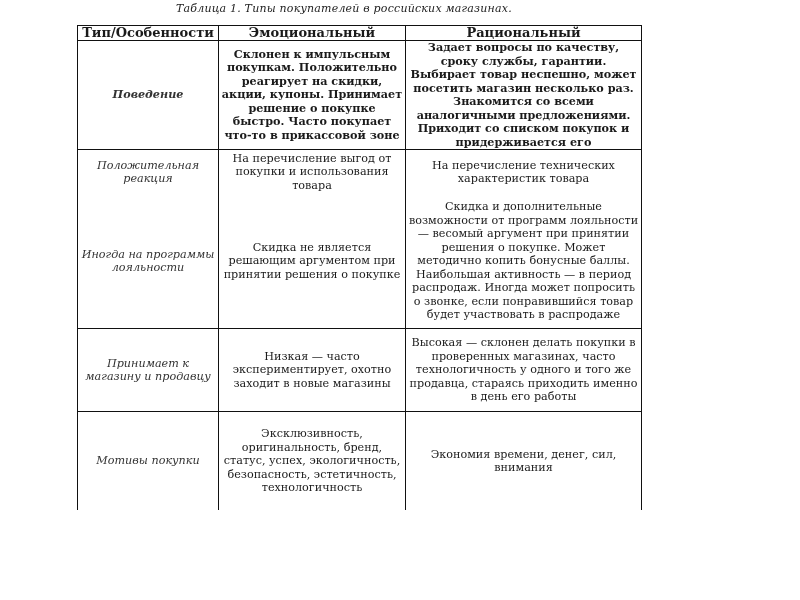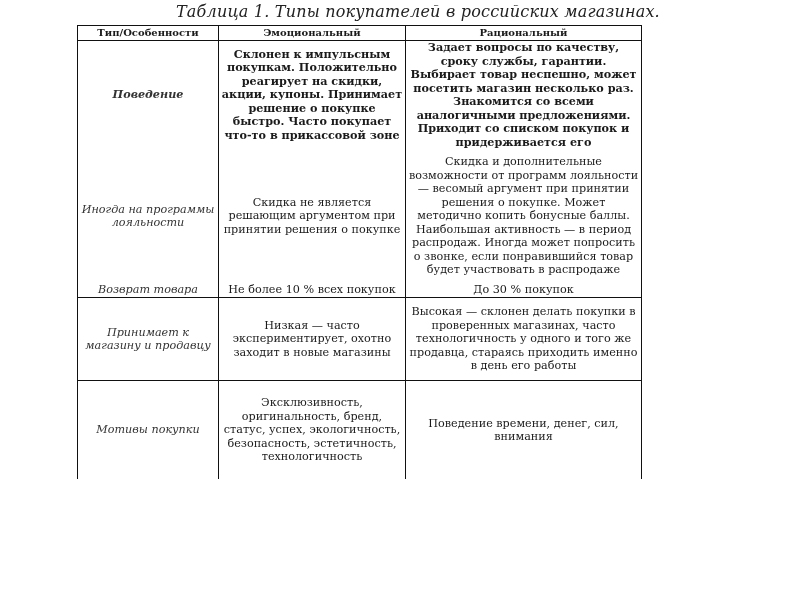--- a/index.html
+++ b/index.html
@@ -1,27 +1,27 @@
 <!DOCTYPE html>
 <html><head>
 <meta charset="utf-8">
 <style>
   html, body { margin: 0; padding: 0; background: #ffffff; }
   body { width: 800px; height: 600px; position: relative; overflow: hidden;
          font-family: "DejaVu Serif", "Liberation Serif", serif; color: #1a1a1a; }
-  .caption { position: absolute; left: 176px; top: 2px; font-size: 16px;
+  .caption { position: absolute; left: 176px; top: 2px; font-size: 11px;
              font-style: italic; letter-spacing: 0.2px; color: #222; }
   table.grid { position: absolute; left: 77px; top: 25px; width: 564px;
                border-collapse: collapse; table-layout: fixed; font-size: 11.2px; line-height: 13.5px; }
   table.grid col.c1 { width: 141px; }
   table.grid col.c2 { width: 187px; }
   table.grid col.c3 { width: 236px; }
   table.grid th, table.grid td { border-left: 1.5px solid #111; border-right: 1.5px solid #111;
                padding: 0 2px; text-align: center; vertical-align: middle; }
-  table.grid th { font-weight: bold; font-size: 10px; height: 14px;
+  table.grid th { font-weight: bold; font-size: 13px; height: 14px;
                border-top: 1.5px solid #111; border-bottom: 1.5px solid #111; }
   tr.b-top td { border-top: 1.5px solid #111; }
   td.label { font-style: italic; color: #333; margin-top: 30px; }
   td.bottom-align { vertical-align: bottom; }
   .r-behavior td { height: 107px; font-weight: bold; }
   .r-positive td { height: 44px; }
   .r-loyalty-prog td { height: 134px; }
   .r-return td { height: 14px; }
   .r-store td { height: 82px; }
   .r-recommend td { height: 41px; }
@@ -44,34 +44,34 @@
       <th>Эмоциональный</th>
       <th>Рациональный</th>
     </tr>
   </thead>
   <tbody>
     <tr class="r-behavior">
       <td class="label">Поведение</td>
       <td>Склонен к импульсным покупкам. Положительно реагирует на скидки, акции, купоны. Принимает решение о покупке быстро. Часто покупает что-то в прикассовой зоне</td>
       <td>Задает вопросы по качеству, сроку службы, гарантии. Выбирает товар неспешно, может посетить магазин несколько раз. Знакомится со всеми аналогичными предложениями. Приходит со списком покупок и придерживается его</td>
     </tr>
+    <tr class="r-positive b-top">
+      <td class="label">Положительная реакция</td>
+      <td>На перечисление выгод от покупки и использования товара</td>
+      <td>На перечисление технических характеристик товара</td>
+    </tr>
     <tr class="r-loyalty-prog">
       <td class="label">Иногда на программы лояльности</td>
       <td>Скидка не является решающим аргументом при принятии решения о покупке</td>
       <td class="bottom-align">Скидка и дополнительные возможности от программ лояльности — весомый аргумент при принятии решения о покупке. Может методично копить бонусные баллы. Наибольшая активность — в период распродаж. Иногда может попросить о звонке, если понравившийся товар будет участвовать в распродаже</td>
-    </tr>
-    <tr class="r-return">
-      <td class="label">Возврат товара</td>
-      <td>Не более 10 % всех покупок</td>
-      <td>До 30 % покупок</td>
     </tr>
     <tr class="r-store b-top">
       <td class="label">Принимает к магазину и продавцу</td>
       <td>Низкая — часто экспериментирует, охотно заходит в новые магазины</td>
       <td>Высокая — склонен делать покупки в проверенных магазинах, часто технологичность у одного и того же продавца, стараясь приходить именно в день его работы</td>
     </tr>
     <tr class="r-motives b-top">
       <td class="label">Мотивы покупки</td>
       <td>Эксклюзивность, оригинальность, бренд, статус, успех, экологичность, безопасность, эстетичность, технологичность</td>
-      <td>Поведение времени, денег, сил, внимания</td>
+      <td>Экономия времени, денег, сил, внимания</td>
     </tr>
   </tbody>
 </table>
 
 </body></html>

